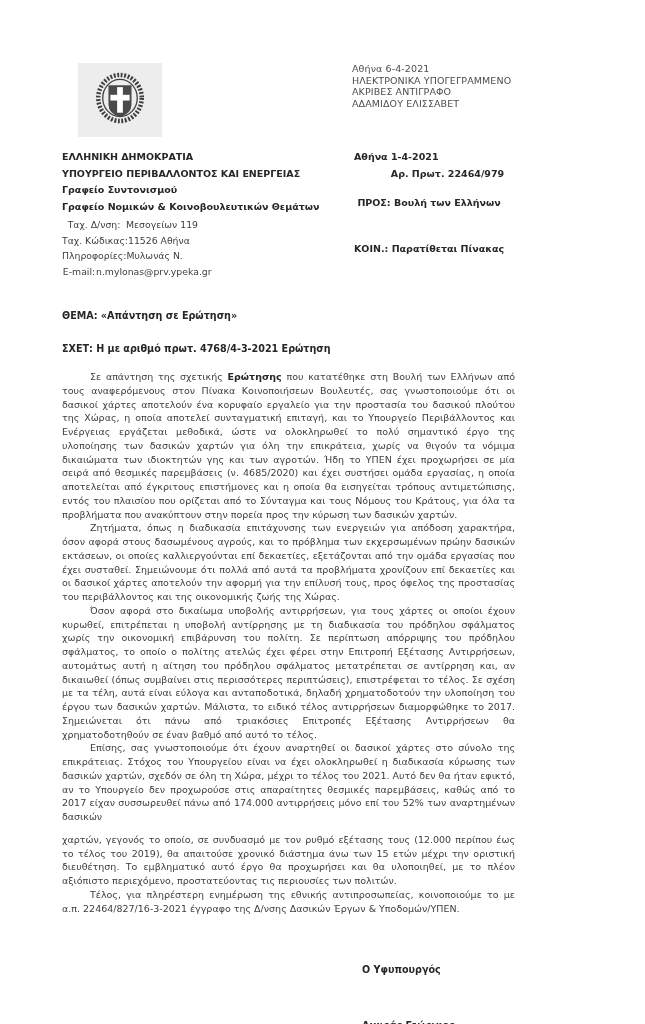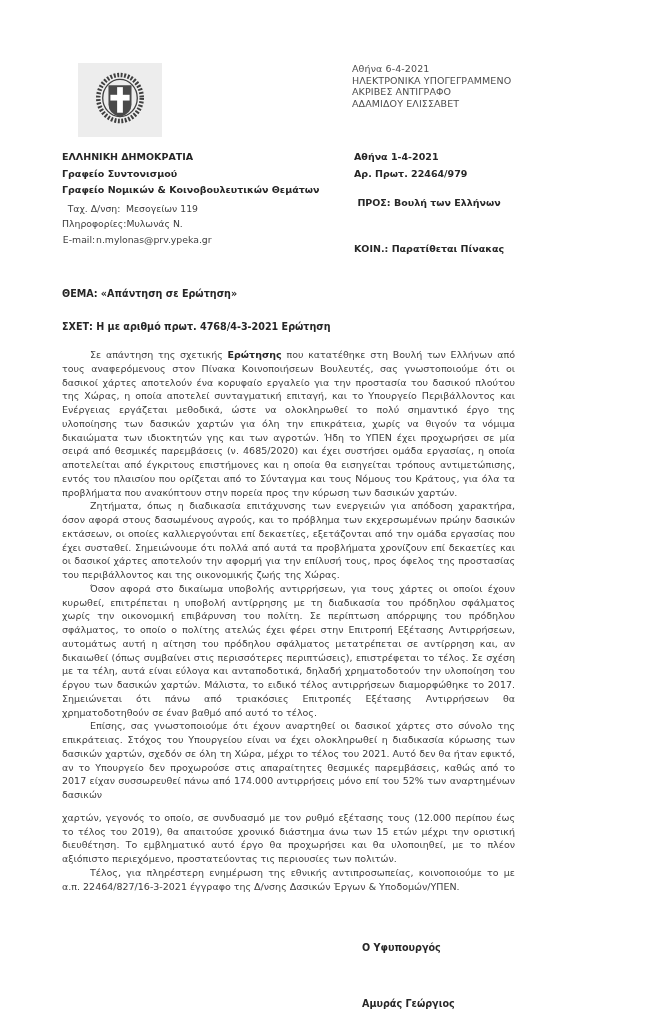--- a/index.html
+++ b/index.html
@@ -29,21 +29,21 @@
   .header{display:flex; margin-top:12px;}
   .hdr-left{width:292px;flex:0 0 auto;}
   .org-line{font-weight:bold;color:#272727;font-size:9.5px;line-height:16.5px;}
   .contact{margin-top:2px;}
   .contact-row{font-size:9.3px;line-height:15.5px;display:flex;}
   .contact-row .lbl{flex:0 0 auto;min-width:64px;text-align:center;}
   .contact-row.email-row .lbl{min-width:34px;}
   .contact-row .val{white-space:nowrap;}
   .hdr-right{padding-top:0;}
   .hdr-right .row{font-weight:bold;color:#272727;font-size:9.5px;line-height:16.5px;}
-  .hdr-right .r-proto{margin-top:0;}
+  .hdr-right .r-proto{margin-top:0;text-align:right;}
   .hdr-right .r-to{margin-top:13px;text-align:center;}
   .hdr-right .r-cc{margin-top:29px;}
   
   .subject{margin-top:31px;font-weight:bold;color:#272727;font-size:9.6px;}
   .reference{margin-top:22px;font-weight:bold;color:#272727;font-size:9.6px;}
   
   .letter-body{margin-top:16px;font-size:9.5px;line-height:13.75px;text-align:justify;color:#3d3d3d;}
   .letter-body p{margin:0;text-indent:28px;}
   .letter-body p.cont{text-indent:0;margin-top:9px;}
   .letter-body .b{font-weight:bold;color:#272727;}
@@ -77,26 +77,31 @@
       <div>Αθήνα 6-4-2021</div>
       <div>ΗΛΕΚΤΡΟΝΙΚΑ ΥΠΟΓΕΓΡΑΜΜΕΝΟ</div>
       <div>ΑΚΡΙΒΕΣ ΑΝΤΙΓΡΑΦΟ</div>
       <div>ΑΔΑΜΙΔΟΥ ΕΛΙΣΣΑΒΕΤ</div>
     </div>
   </div>
 
   <div class="header">
     <div class="hdr-left">
       <div class="org-line">ΕΛΛΗΝΙΚΗ ΔΗΜΟΚΡΑΤΙΑ</div>
+      <div class="org-line">ΥΠΟΥΡΓΕΙΟ ΠΕΡΙΒΑΛΛΟΝΤΟΣ ΚΑΙ ΕΝΕΡΓΕΙΑΣ</div>
       <div class="org-line">Γραφείο Συντονισμού</div>
       <div class="org-line">Γραφείο Νομικών &amp; Κοινοβουλευτικών Θεμάτων</div>
       <div class="contact">
         <div class="contact-row">
           <span class="lbl">Ταχ. Δ/νση:</span>
           <span class="val">Μεσογείων 119</span>
+        </div>
+        <div class="contact-row">
+          <span class="lbl">Ταχ. Κώδικας:</span>
+          <span class="val">11526 Αθήνα</span>
         </div>
         <div class="contact-row">
           <span class="lbl">Πληροφορίες:</span>
           <span class="val">Μυλωνάς Ν.</span>
         </div>
         <div class="contact-row email-row">
           <span class="lbl">E-mail:</span>
           <span class="val">n.mylonas@prv.ypeka.gr</span>
         </div>
       </div>

